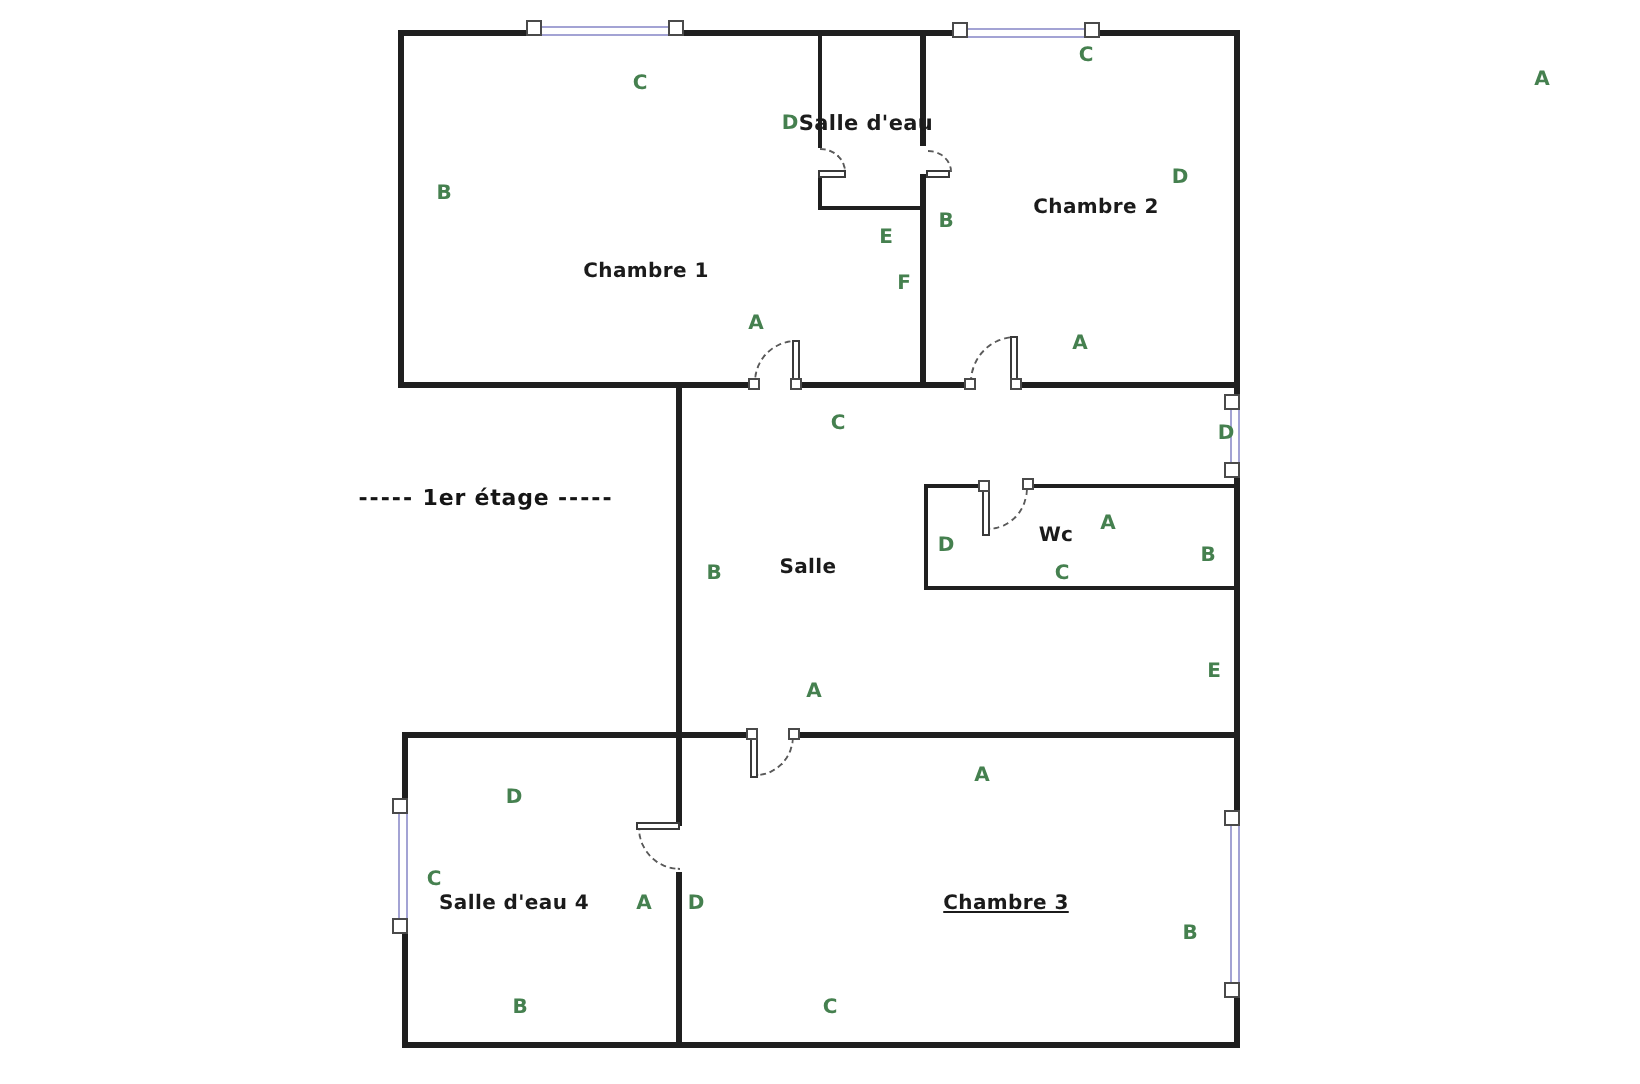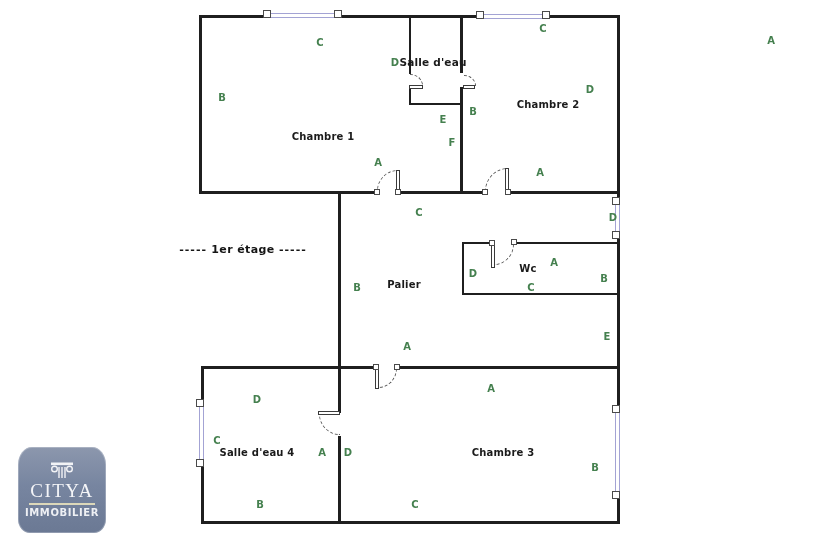--- a/index.html
+++ b/index.html
@@ -152,24 +152,24 @@
     <div class="arc tr" style="left:410px;top:74px;width:13px;height:12px;"></div>
     <div class="leaf" style="left:409px;top:85px;width:14px;height:4px;"></div>
 
     <div class="arc tr" style="left:464px;top:75px;width:12px;height:11px;"></div>
     <div class="leaf" style="left:463px;top:85px;width:12px;height:4px;"></div>
   </div>
 
   <div class="room-label" style="left:323px;top:136px;">Chambre 1</div>
   <div class="room-label small" style="left:433px;top:62px;">Salle d'eau</div>
   <div class="room-label" style="left:548px;top:104px;">Chambre 2</div>
-  <div class="room-label" style="left:404px;top:284px;">Palier</div>
+  <div class="room-label" style="left:404px;top:284px;">Salle</div>
   <div class="room-label" style="left:528px;top:268px;">Wc</div>
   <div class="room-label" style="left:257px;top:452px;">Salle d'eau 4</div>
-  <div class="room-label" style="left:503px;top:452px;">Chambre 3</div>
+  <div class="room-label" style="left:503px;top:452px;text-decoration:underline;">Chambre 3</div>
 
   <div class="floor-note" style="left:243px;top:249px;">
     <span class="dash">-----</span>
     <span>1er étage</span>
     <span class="dash">-----</span>
   </div>
 
   <div id="markers">
       <span class="marker" style="left: 320px; top: 42px;">C</span>
       <span class="marker" style="left: 222px; top: 97px;">B</span>
@@ -194,27 +194,14 @@
       <span class="marker" style="left: 257px; top: 399px;">D</span>
       <span class="marker" style="left: 217px; top: 440px;">C</span>
       <span class="marker" style="left: 322px; top: 452px;">A</span>
       <span class="marker" style="left: 260px; top: 504px;">B</span>
       <span class="marker" style="left: 348px; top: 452px;">D</span>
       <span class="marker" style="left: 491px; top: 388px;">A</span>
       <span class="marker" style="left: 595px; top: 467px;">B</span>
       <span class="marker" style="left: 415px; top: 504px;">C</span>
     </div>
 
-  <div id="logo">
-    <svg width="34" height="17" viewBox="0 0 34 17" aria-hidden="true">
-      <rect x="6" y="0.5" width="22" height="2.6" fill="#f2f3f6"></rect>
-      <circle cx="9.5" cy="7" r="2.8" fill="none" stroke="#f2f3f6" stroke-width="1.4"></circle>
-      <circle cx="24.5" cy="7" r="2.8" fill="none" stroke="#f2f3f6" stroke-width="1.4"></circle>
-      <line x1="14" y1="5" x2="14" y2="16" stroke="#f2f3f6" stroke-width="1.4"></line>
-      <line x1="17" y1="5" x2="17" y2="16" stroke="#f2f3f6" stroke-width="1.4"></line>
-      <line x1="20" y1="5" x2="20" y2="16" stroke="#f2f3f6" stroke-width="1.4"></line>
-    </svg>
-    <div class="brand">CITYA</div>
-    <div class="divider"></div>
-    <div class="tagline">IMMOBILIER</div>
-  </div>
 
 </div>
 
 </body></html>

